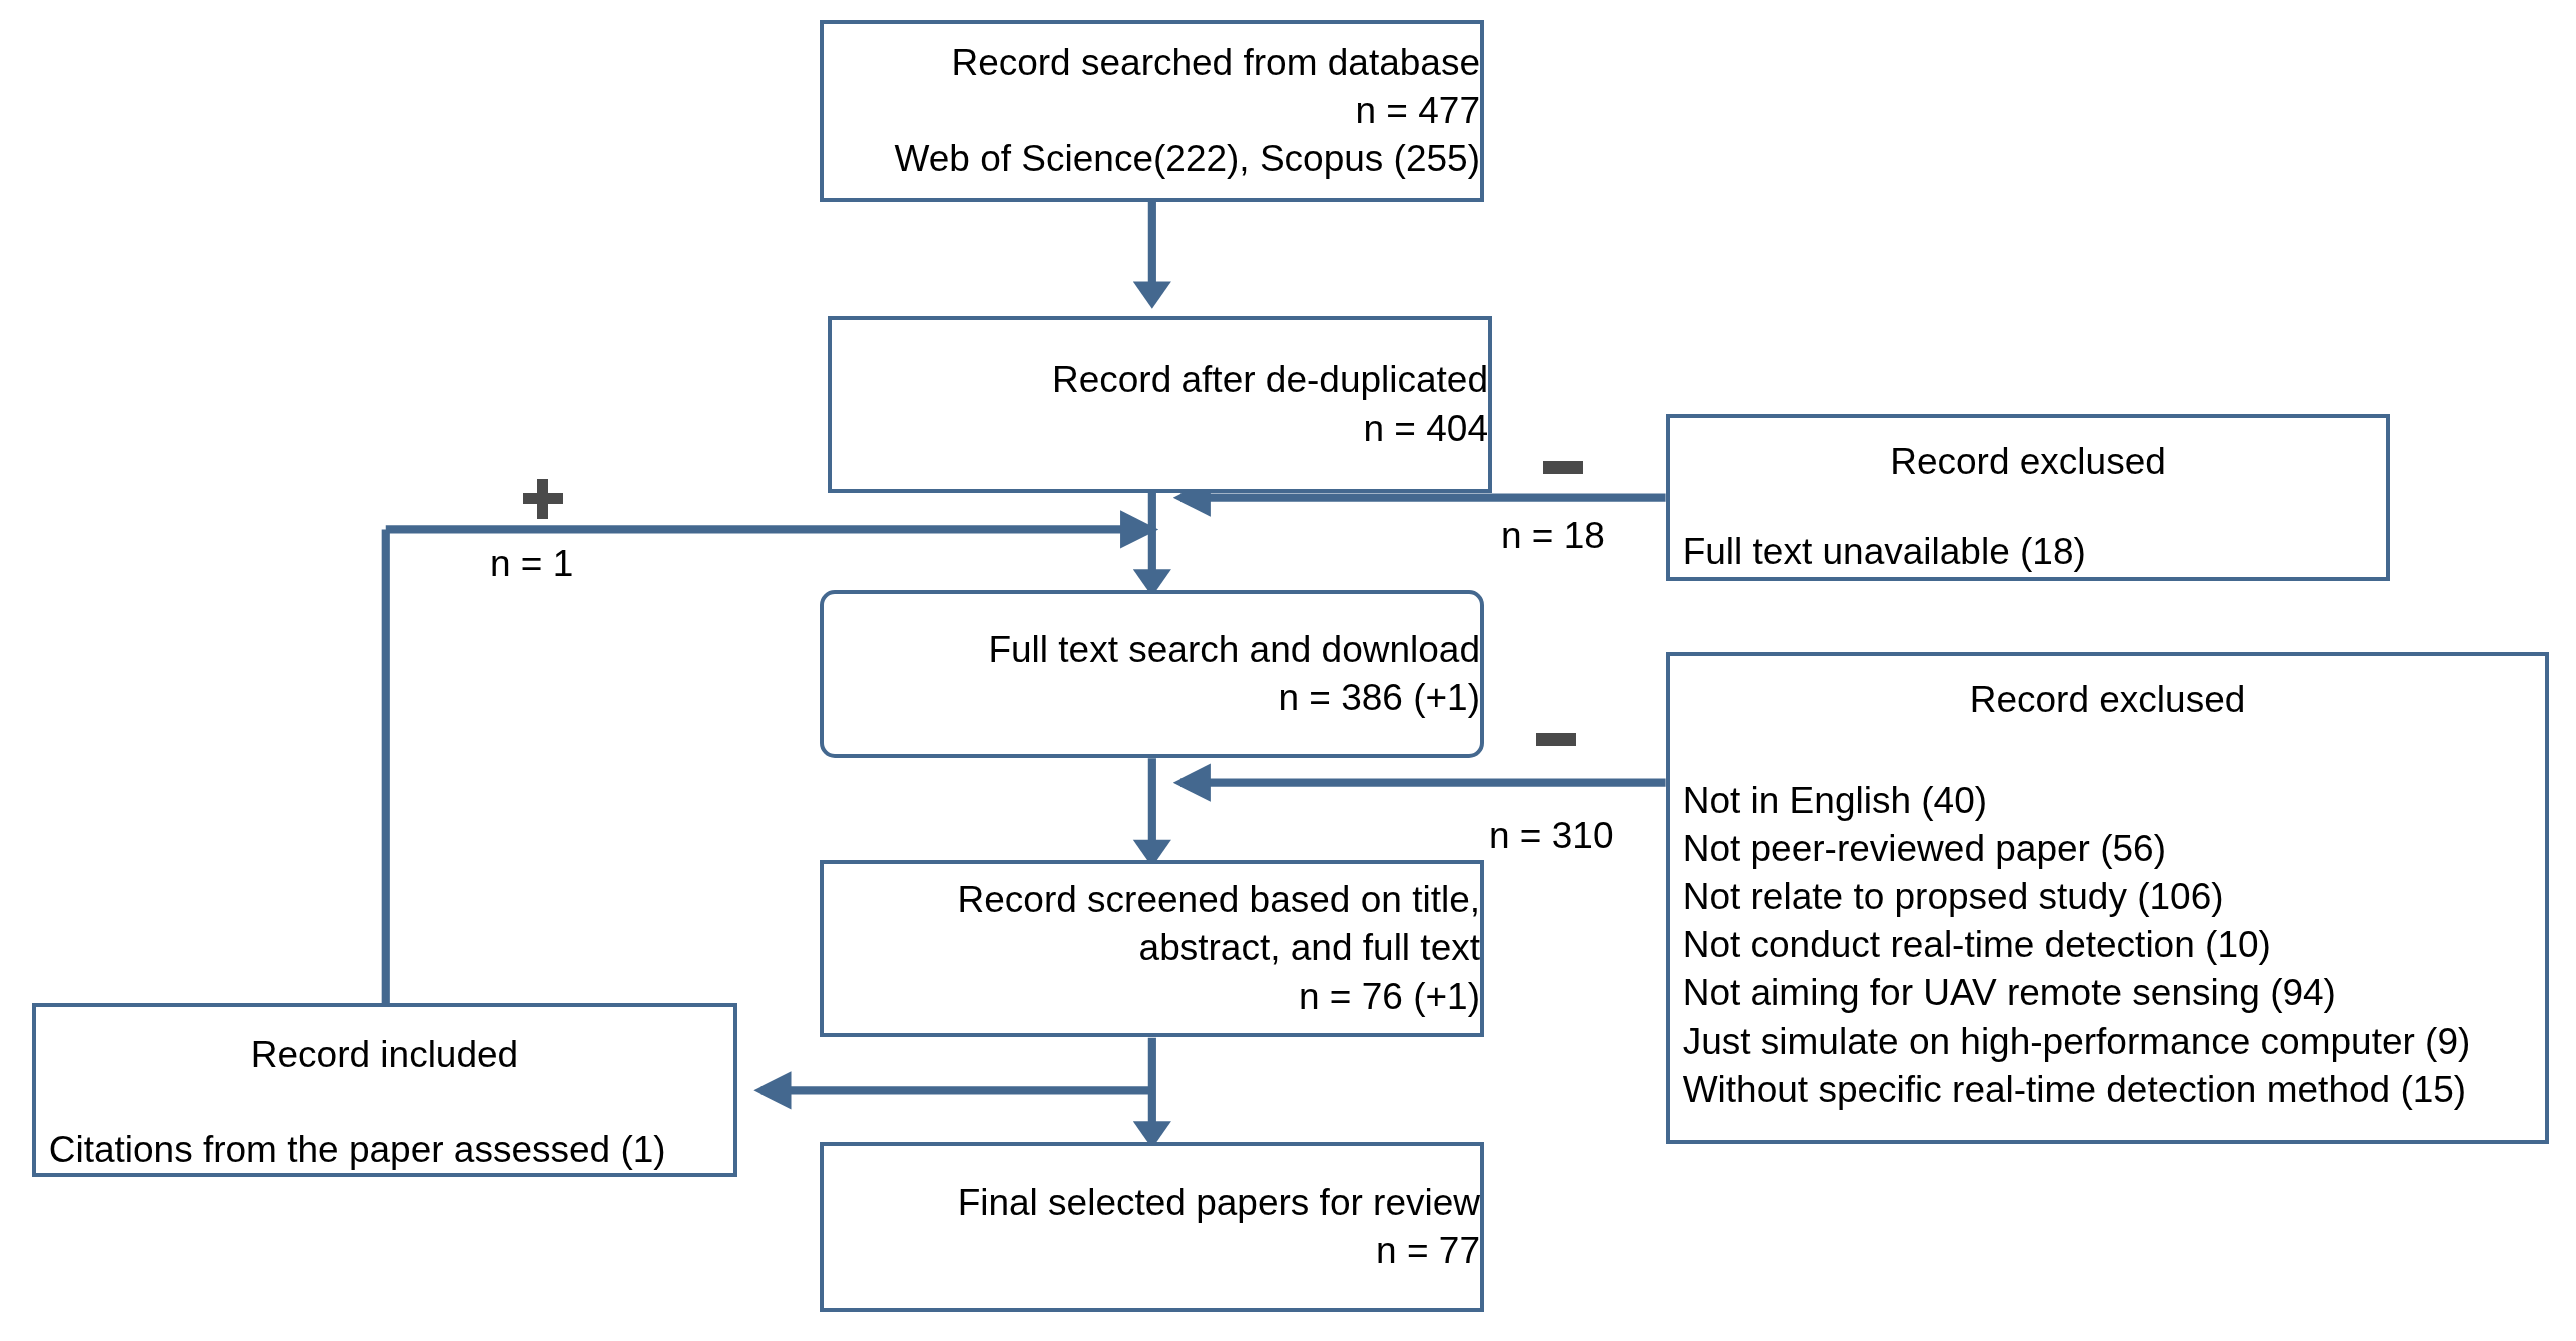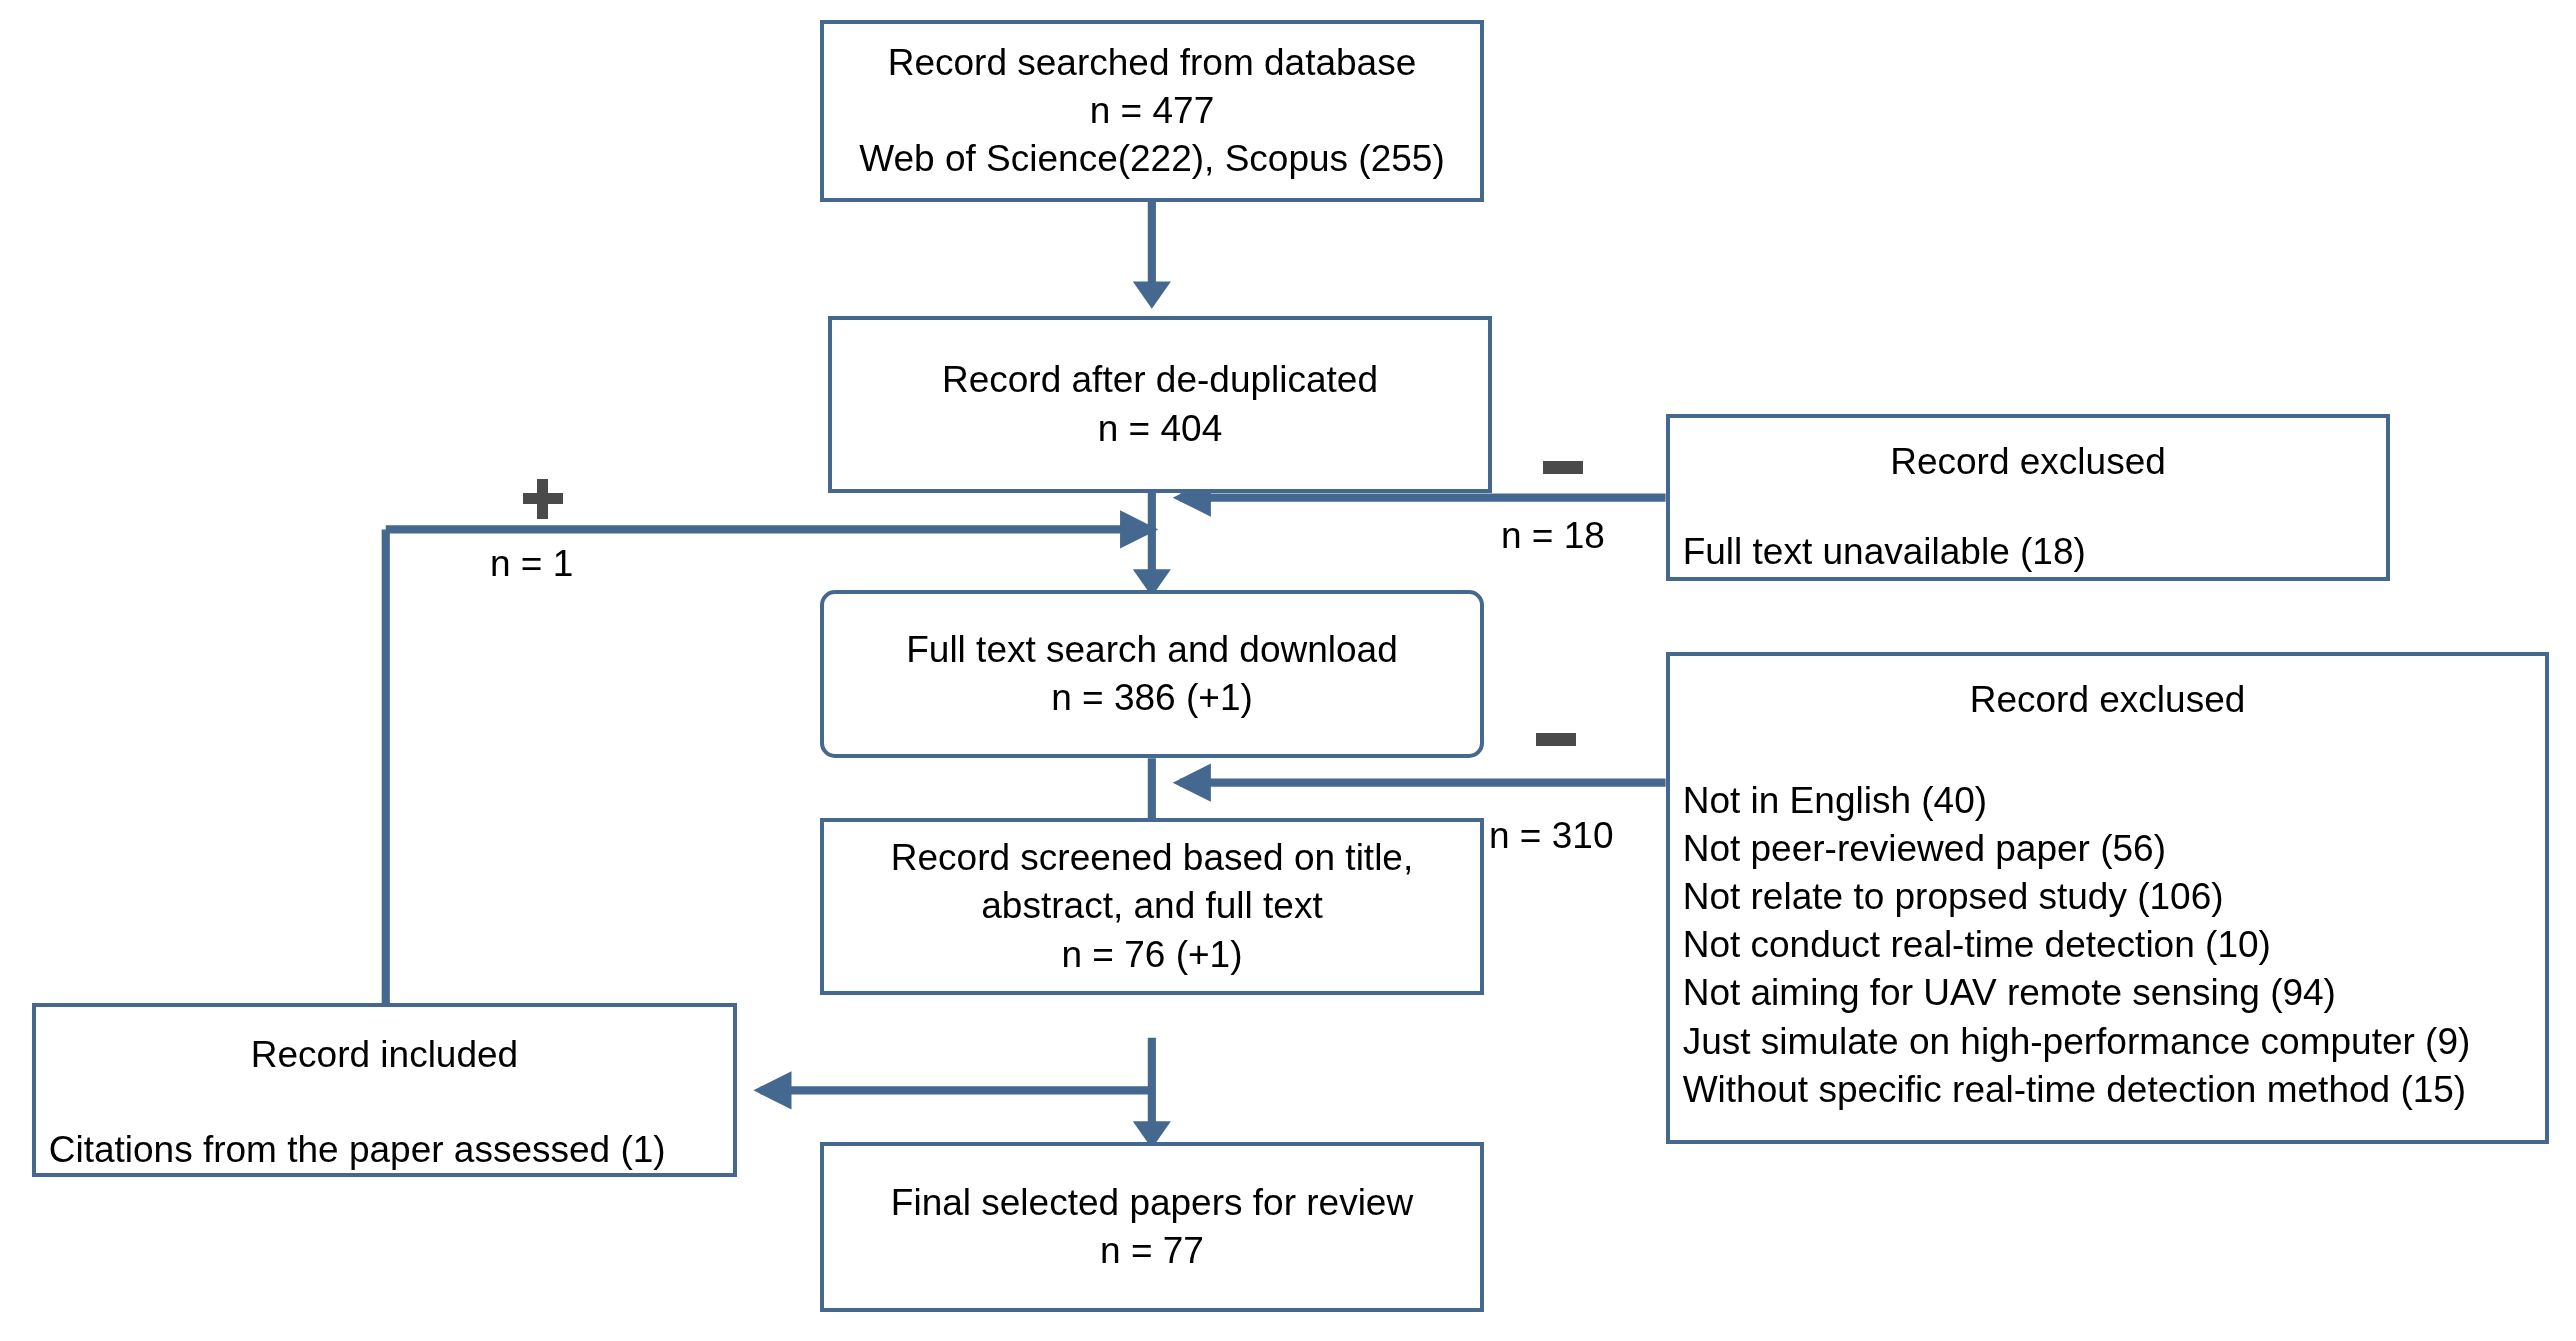--- a/index.html
+++ b/index.html
@@ -26,21 +26,21 @@
     pointer-events: none;
   }
   .node {
     position: absolute;
     box-sizing: border-box;
     border: 4.5px solid #44688F;
     background: #ffffff;
     display: flex;
     flex-direction: column;
     justify-content: center;
-    align-items: center;
+    align-items: flex-end;
     color: #000000;
     font-size: 37px;
     line-height: 1.30;
     text-align: center;
     z-index: 2;
   }
   .node .line {
     display: block;
     white-space: nowrap;
   }
@@ -59,21 +59,21 @@
     display: block;
   }
   .excl .reasons .line {
     text-align: left;
   }
 
   
   #node-searched      { left: 820px;  top: 20px;   width: 664px; height: 182px; }
   #node-dedup         { left: 820px;  top: 316px;  width: 664px; height: 177px; margin-left: 8px; }
   #node-fulltext      { left: 820px;  top: 590px;  width: 664px; height: 168px; border-radius: 15px; }
-  #node-screened      { left: 820px;  top: 818px;  width: 664px; height: 177px; }
+  #node-screened      { left: 820px;  top: 860px;  width: 664px; height: 177px; }
   #node-final         { left: 820px;  top: 1142px; width: 664px; height: 170px; }
 
   #node-excluded-1    { left: 1666px; top: 414px;  width: 724px;  height: 167px;
                         padding: 20px 0 0 0; }
   #node-excluded-1 .heading { margin-bottom: 42px; }
   #node-excluded-1 .reasons { padding-left: 12.7px; }
 
   #node-excluded-2    { left: 1666px; top: 652px;  width: 883px;  height: 492px;
                         padding: 20px 0 0 0; }
   #node-excluded-2 .heading { margin-bottom: 53px; }

